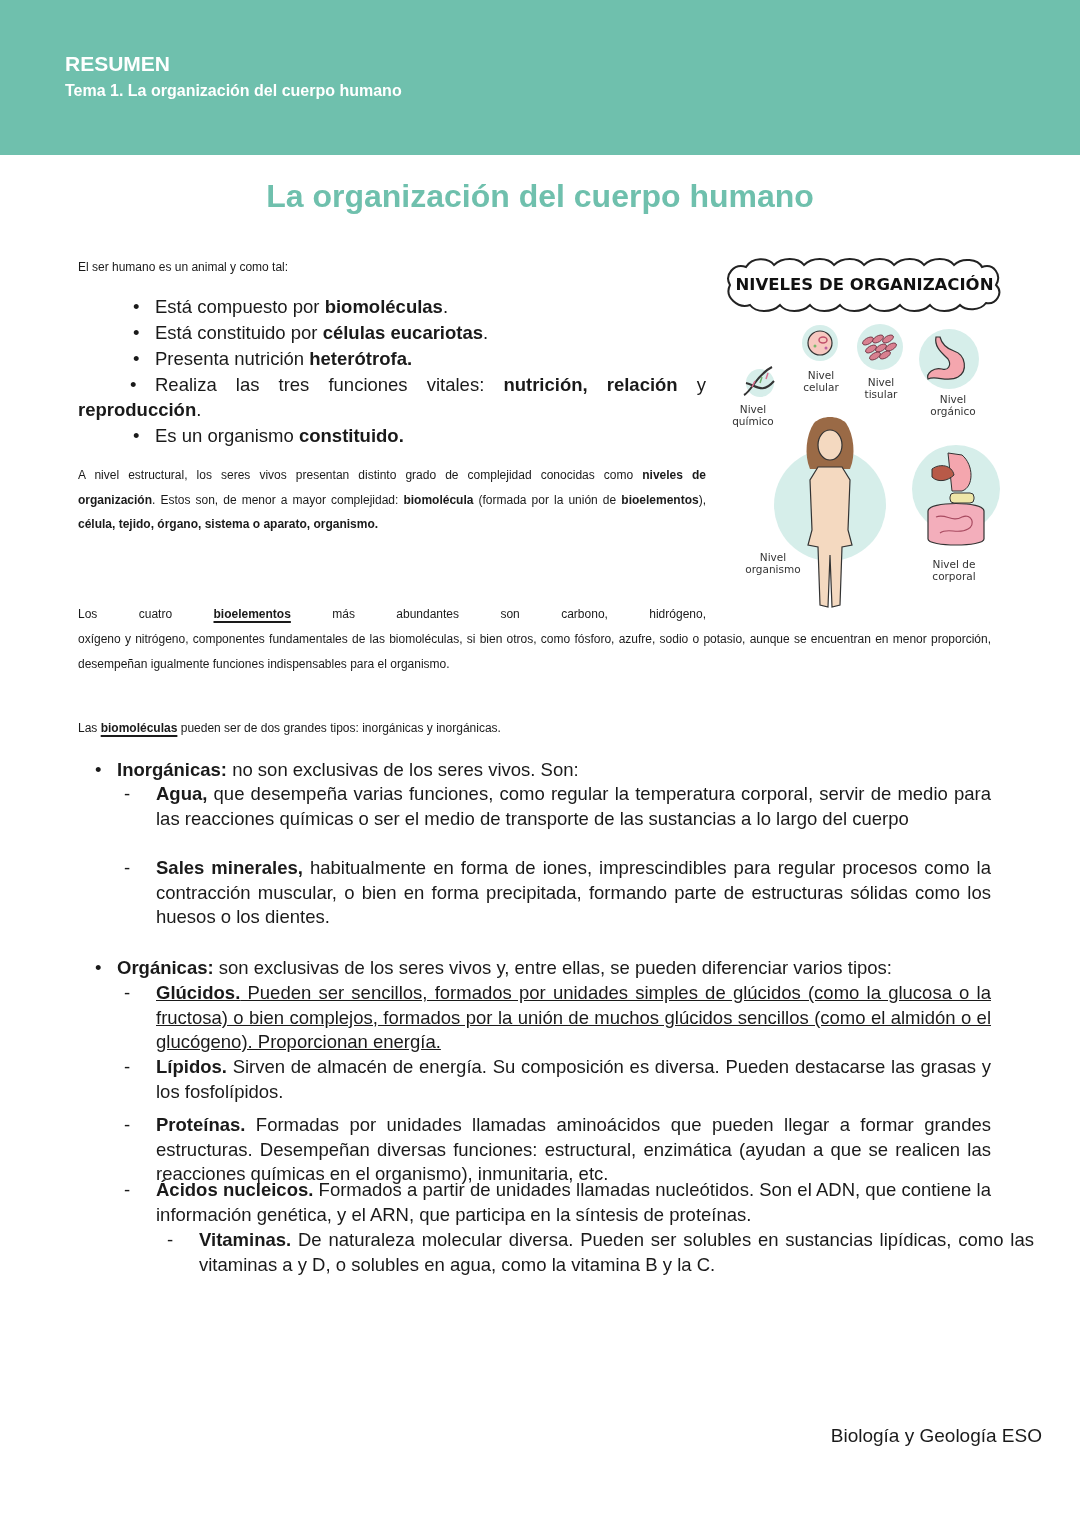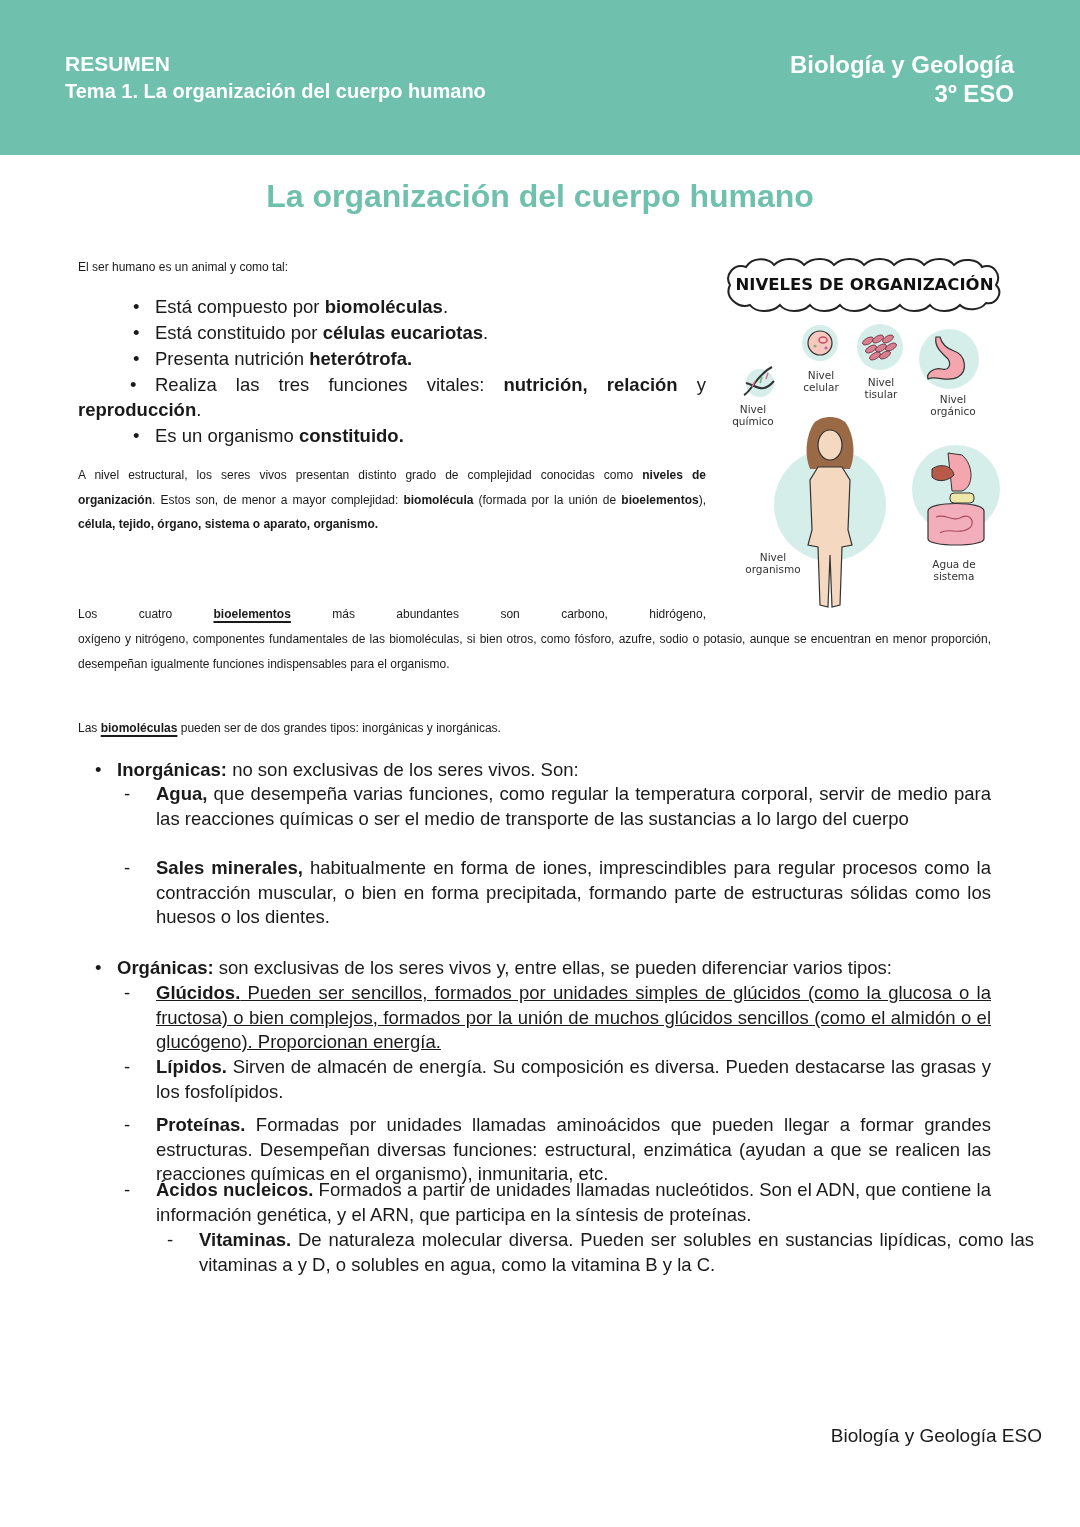--- a/index.html
+++ b/index.html
@@ -1,45 +1,41 @@
 <!DOCTYPE html>
 <html><head>
 <meta charset="utf-8">
 <style>
   html, body { margin:0; padding:0; }
   body { width:1080px; height:1527px; background:#ffffff; position:relative; overflow:hidden;
          font-family:"Liberation Sans", sans-serif; color:#1a1a1a; }
   .header { position:absolute; left:0; top:0; width:1080px; height:155px; background:#6fc0ad; }
   .header .left { position:absolute; left:65px; top:52px; color:#fff; font-weight:bold; }
   .header .left .l1 { font-size:21px; line-height:24px; }
-  .header .left .l2 { font-size:20px; line-height:30px; }
+  .header .left .l2 { font-size:16px; line-height:30px; }
   .header .right { position:absolute; right:66px; top:50px; color:#fff; font-weight:bold; text-align:right; font-size:24px; line-height:29px; }
   .title { position:absolute; left:0; width:1080px; top:178px; text-align:center; color:#6fc0ad; font-weight:bold; font-size:32px; }
   .txt { position:absolute; font-size:12px; line-height:24.6px; }
   .just { text-align:justify; text-align-last:left; }
   b { font-weight:bold; }
   u { text-decoration:underline; text-decoration-thickness:2px; text-underline-offset:3px; }
   .bul { position:absolute; font-size:18.5px; line-height:24.6px; }
   .dot::before { content:"\2022"; position:absolute; left:-22px; }
   .dash::before { content:"-"; position:absolute; left:-32px; }
   .infographic { position:absolute; left:722px; top:255px; width:285px; height:365px; }
   .footer { position:absolute; right:38px; top:1425px; font-size:19px; }
   .lbl { position:absolute; font-family:"DejaVu Sans", sans-serif; font-size:10.5px; line-height:12px; text-align:center; color:#333; }
 </style>
 </head>
 <body>
 
 <div class="header">
   <div class="left">
     <div class="l1">RESUMEN</div>
     <div class="l2">Tema 1. La organización del cuerpo humano</div>
-  </div>
-  <div class="right">
-    <div>Biología y Geología</div>
-    <div>3º ESO</div>
   </div>
 </div>
 
 <div class="title">La organización del cuerpo humano</div>
 
 <div class="txt" style="left:78px; top:255px;">El ser humano es un animal y como tal:</div>
 
 <div class="bul dot" style="left:155px; top:295px;text-align:right;"><span>Está compuesto por </span><b>biomoléculas</b><span>.</span></div>
 <div class="bul dot" style="left:155px; top:321px;"><span>Está constituido por </span><b>células eucariotas</b><span>.</span></div>
 <div class="bul dot" style="left:155px; top:347px;"><span>Presenta nutrición </span><b>heterótrofa.</b><span></span></div>
@@ -124,18 +120,18 @@
     </div>
   <div class="lbl" style="left:198px; top:138px; width:66px;">
       <div>Nivel</div>
       <div>orgánico</div>
     </div>
   <div class="lbl" style="left:16px; top:296px; width:70px;">
       <div>Nivel</div>
       <div>organismo</div>
     </div>
   <div class="lbl" style="left:200px; top:303px; width:64px;">
-      <div>Agua de</div>
-      <div>sistema</div>
+      <div>Nivel de</div>
+      <div>corporal</div>
     </div>
 </div>
 
 <div class="footer">Biología y Geología ESO</div>
 
 </body></html>

